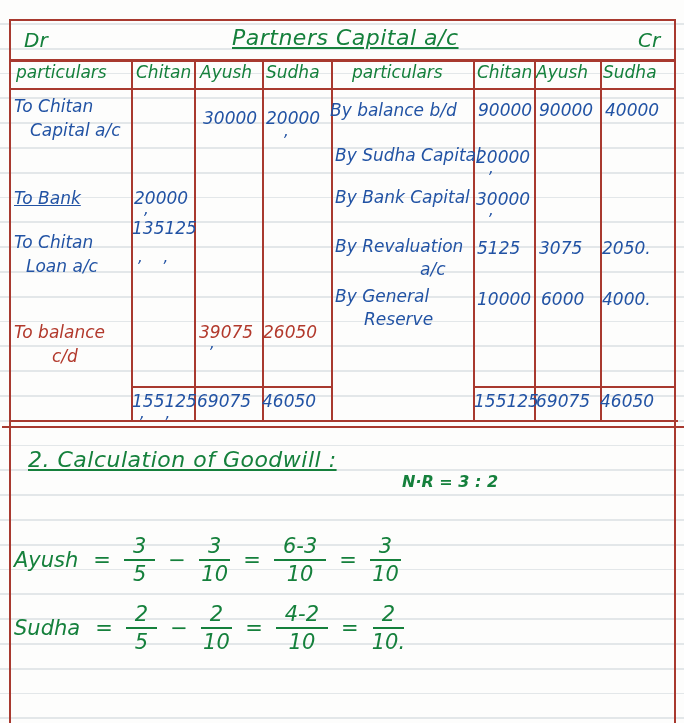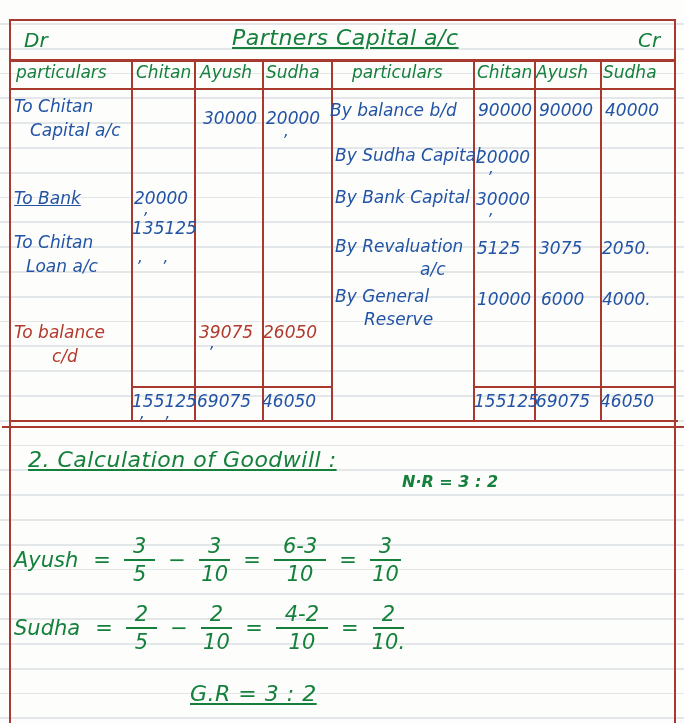--- a/index.html
+++ b/index.html
@@ -166,15 +166,14 @@
       <span class="num">4-2</span>
       <span class="den">10</span>
     </span>
     <span>=</span>
     <span class="frac">
       <span class="num">2</span>
       <span class="den">10.</span>
     </span>
   </div>
 
-  <span class="t green s22" style="left:190px; top:682px;">G.R  =   3 : 2</span>
 
 </div>
 
 </body></html>

